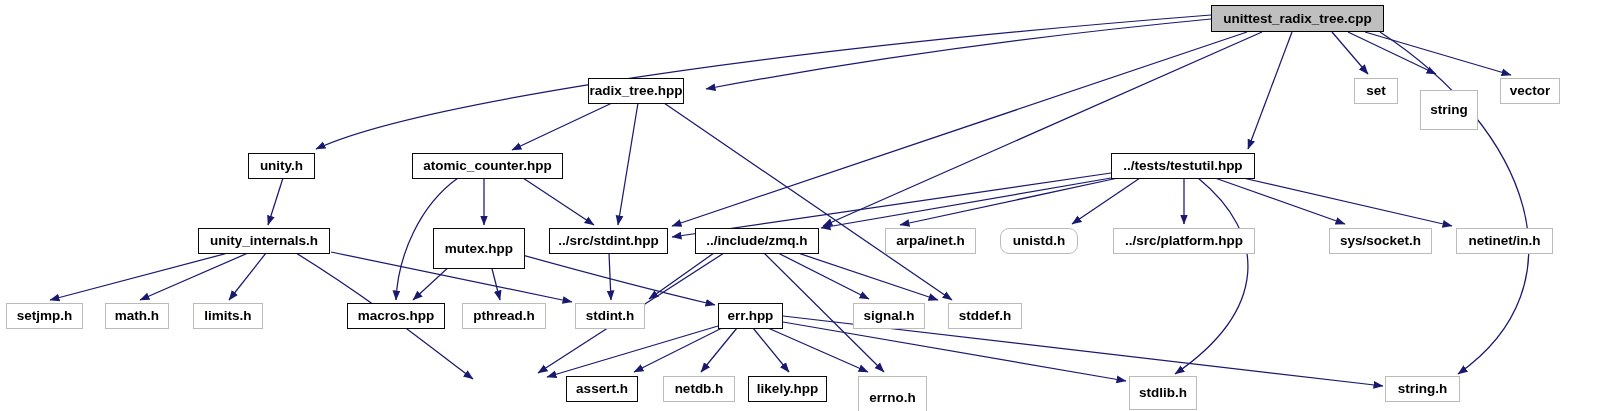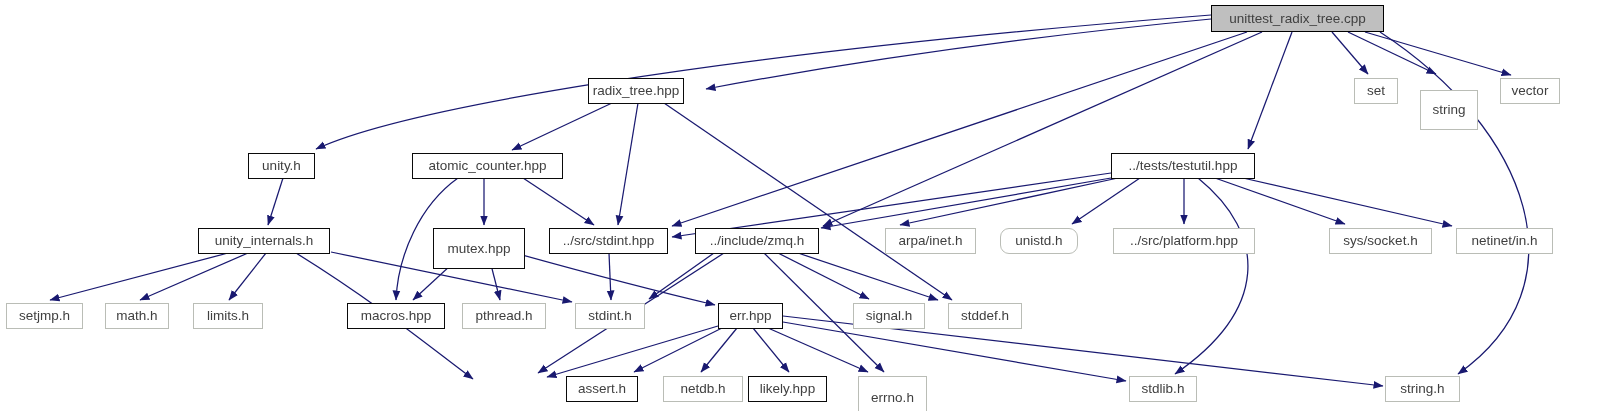--- a/index.html
+++ b/index.html
@@ -1,21 +1,21 @@
 <!DOCTYPE html>
 <html><head>
 <meta charset="utf-8">
 <style>
   html,body{margin:0;padding:0;background:#ffffff;}
   #graph{position:relative;width:1607px;height:411px;background:#ffffff;overflow:hidden;
          font-family:"Liberation Sans","DejaVu Sans",sans-serif;}
   #edges{position:absolute;left:0;top:0;width:1607px;height:411px;}
   .node{position:absolute;box-sizing:border-box;display:flex;align-items:center;justify-content:center;
-        background:#ffffff;border:1px solid #babdb6;color:#404040;font-size:13.5px;white-space:nowrap;
-        line-height:1;}
+        background:#ffffff;border:1px solid #babdb6;color:#000000;font-size:13.5px;white-space:nowrap;
+        line-height:1;font-weight:bold;}
   .node.internal{border:1px solid #0a0a0a;}
   .node.main{background:#bfbfbf;border:1.6px solid #000000;}
   .edge{fill:none;stroke:#191970;stroke-width:1.25px;}
 </style>
 </head>
 <body>
 
 <div id="graph">
   <svg id="edges" viewBox="0 0 1607 411" xmlns="http://www.w3.org/2000/svg">
     <defs>
@@ -93,19 +93,19 @@
       <div class="node external" style="left: 105px; top: 303px; width: 64px; height: 26px;">math.h</div>
       <div class="node external" style="left: 193px; top: 303px; width: 70px; height: 26px;">limits.h</div>
       <div class="node internal" style="left: 347px; top: 303px; width: 98px; height: 26px;">macros.hpp</div>
       <div class="node external" style="left: 462px; top: 303px; width: 84px; height: 26px;">pthread.h</div>
       <div class="node external" style="left: 575px; top: 303px; width: 70px; height: 26px;">stdint.h</div>
       <div class="node internal" style="left: 718px; top: 303px; width: 65px; height: 26px;">err.hpp</div>
       <div class="node external" style="left: 853px; top: 303px; width: 72px; height: 26px;">signal.h</div>
       <div class="node external" style="left: 948px; top: 303px; width: 74px; height: 26px;">stddef.h</div>
       <div class="node external" style="left: 478px; top: 376px; width: 67px; height: 26px; margin-top: 45px;">stdio.h</div>
       <div class="node internal" style="left: 566px; top: 376px; width: 72px; height: 26px;">assert.h</div>
-      <div class="node external" style="left: 663px; top: 376px; width: 80px; height: 26px;">netdb.h</div>
+      <div class="node external" style="left: 663px; top: 376px; width: 72px; height: 26px;">netdb.h</div>
       <div class="node internal" style="left: 748px; top: 376px; width: 79px; height: 26px;">likely.hpp</div>
       <div class="node external" style="left: 858px; top: 376px; width: 69px; height: 43px;">errno.h</div>
-      <div class="node external" style="left: 1129px; top: 376px; width: 68px; height: 26px;">stdlib.h</div>
+      <div class="node external" style="left: 1129px; top: 376px; width: 68px; height: 34px;">stdlib.h</div>
       <div class="node external" style="left: 1385px; top: 376px; width: 75px; height: 26px;">string.h</div>
     </div>
 </div>
 
 </body></html>

